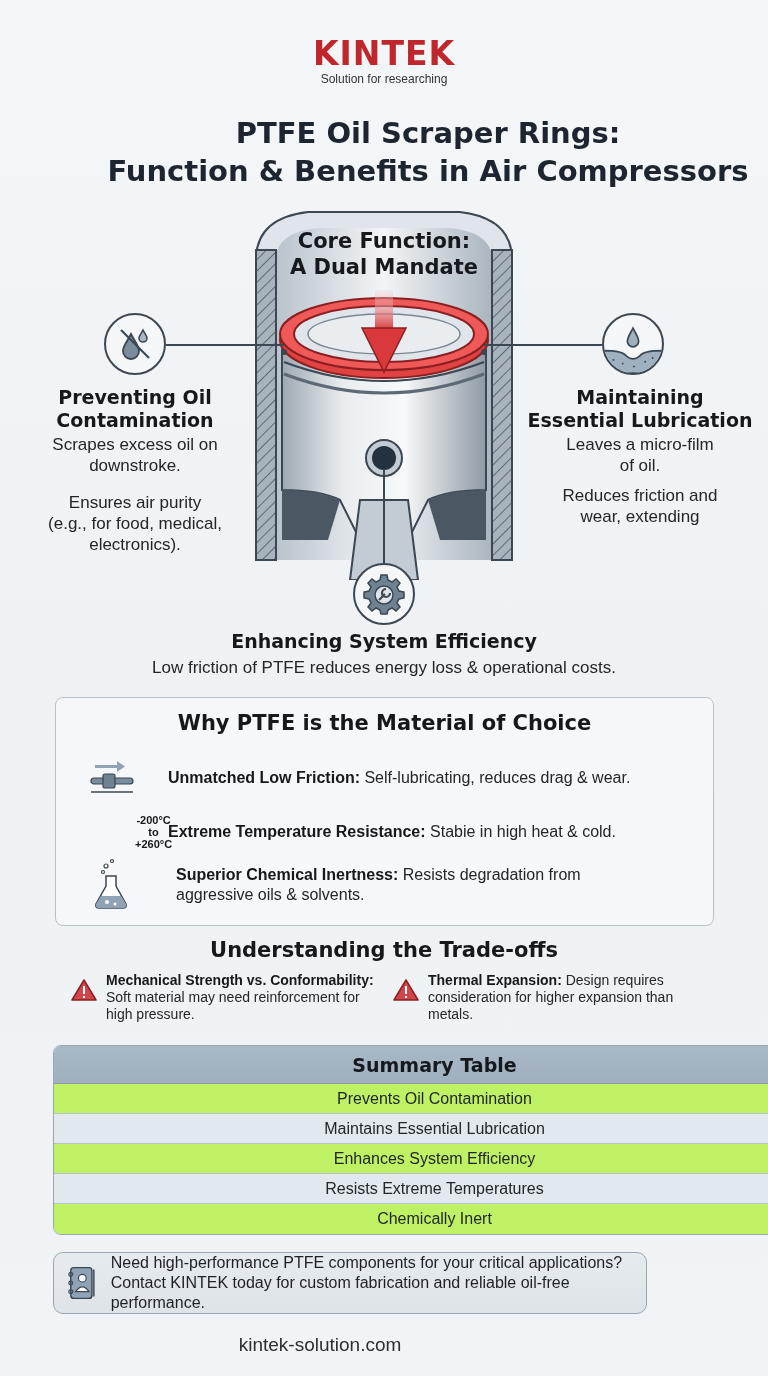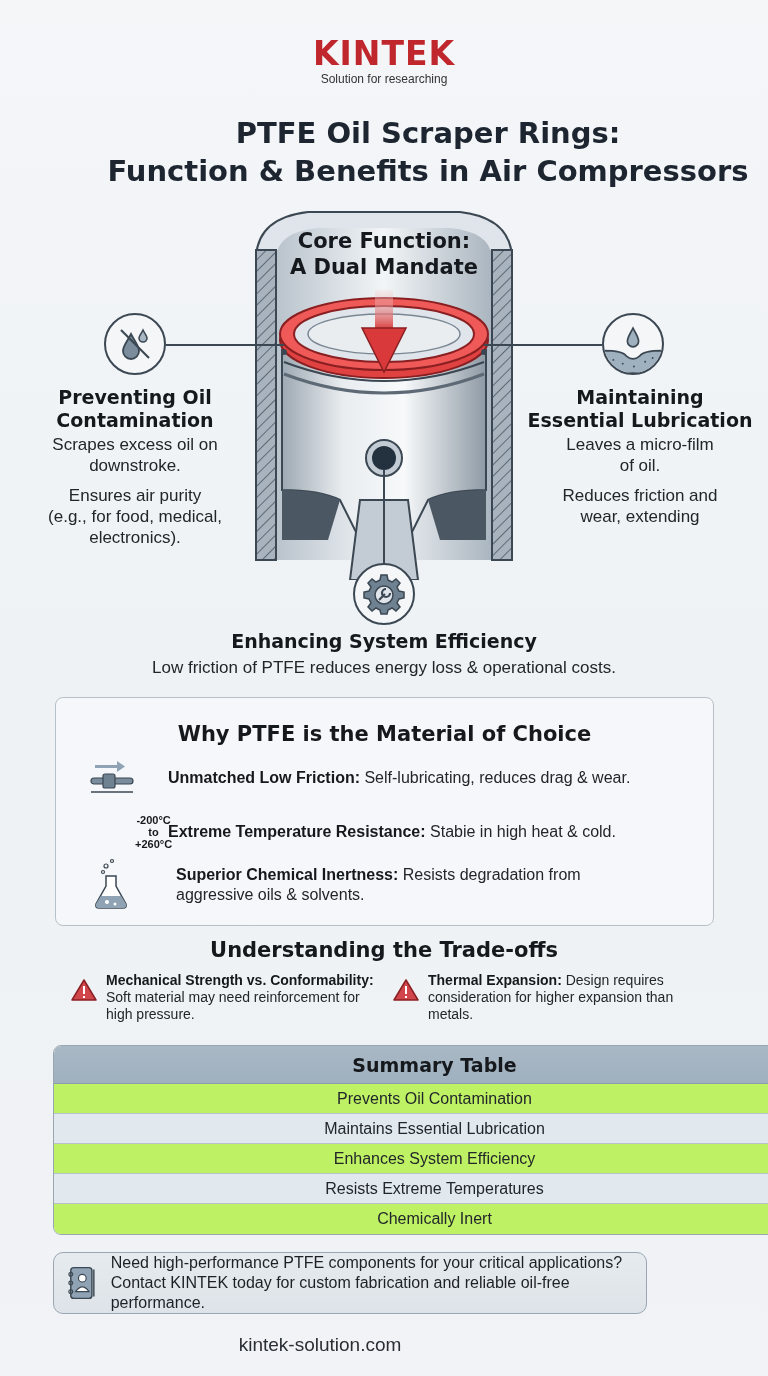--- a/index.html
+++ b/index.html
@@ -135,21 +135,21 @@
     <path d="M16 10 C12 18 8 22 8 27 A8 8 0 0 0 24 27 C24 22 20 18 16 10 Z" fill="#7b8d9c" stroke="#3b4752" stroke-width="1.8"></path>
     <path d="M28 6 C26 10 24 12 24 14 A4 4 0 0 0 32 14 C32 12 30 10 28 6 Z" fill="#a9b7c3" stroke="#3b4752" stroke-width="1.6"></path>
     <line x1="6" y1="6" x2="34" y2="34" stroke="#3b4752" stroke-width="2.2"></line>
   </svg>
 </div>
 <div class="abs center" style="left:30px;top:386px;width:210px;">
   <div class="feat-title">Preventing Oil</div>
   <div class="feat-title">Contamination</div>
   <div class="feat-text" style="margin-top:2px;">Scrapes excess oil on</div>
   <div class="feat-text">downstroke.</div>
-  <div class="feat-text" style="margin-top:9px;">Ensures air purity</div>
+  <div class="feat-text" style="margin-top:16px;">Ensures air purity</div>
   <div class="feat-text">(e.g., for food, medical,</div>
   <div class="feat-text">electronics).</div>
 </div>
 
 <div class="abs circle-icon" style="left:602px;top:313px;overflow:hidden;">
   <svg width="62" height="62" viewBox="0 0 62 62">
     <path d="M0 38 Q20 38 24 44 Q31 50 38 44 Q42 38 62 38 L62 62 L0 62 Z" fill="#9fb0be" stroke="#3b4752" stroke-width="1.8"></path>
     <circle cx="10" cy="48" r="1" fill="#3b4752"></circle>
       <circle cx="20" cy="52" r="1" fill="#3b4752"></circle>
       <circle cx="44" cy="50" r="1" fill="#3b4752"></circle>
@@ -175,21 +175,21 @@
     <circle cx="22" cy="23" r="9" fill="#dfe5ea" stroke="#3b4752" stroke-width="1.5"></circle>
     <path d="M17 28 L23 22 M24 17 A4 4 0 1 0 28 21" fill="none" stroke="#3b4752" stroke-width="2.2"></path>
   </svg>
 </div>
 <div class="abs center" style="left:0;top:630px;width:768px;">
   <div class="feat-title">Enhancing System Efficiency</div>
   <div class="feat-text" style="margin-top:4px;">Low friction of PTFE reduces energy loss &amp; operational costs.</div>
 </div>
 
 <div class="abs box" style="left:55px;top:697px;width:659px;height:229px;">
-  <div class="sec-title" style="margin-top:24px;">Why PTFE is the Material of Choice</div>
+  <div class="sec-title" style="margin-top:13px;">Why PTFE is the Material of Choice</div>
 
   <div class="why-row" style="top:62px;">
     <div style="width:112px;display:flex;justify-content:center;">
       <svg width="50" height="36" viewBox="0 0 50 36">
         <rect x="8" y="5" width="22" height="3" fill="#8fa3b4"></rect>
         <path d="M30 1 L38 6.5 L30 12 Z" fill="#8fa3b4"></path>
         <rect x="4" y="18" width="42" height="6" rx="3" fill="#7b8d9c" stroke="#3b4752" stroke-width="1.2"></rect>
         <rect x="16" y="14" width="12" height="14" rx="2" fill="#6f8292" stroke="#3b4752" stroke-width="1.2"></rect>
         <line x1="4" y1="32" x2="46" y2="32" stroke="#3b4752" stroke-width="1.5"></line>
       </svg>

